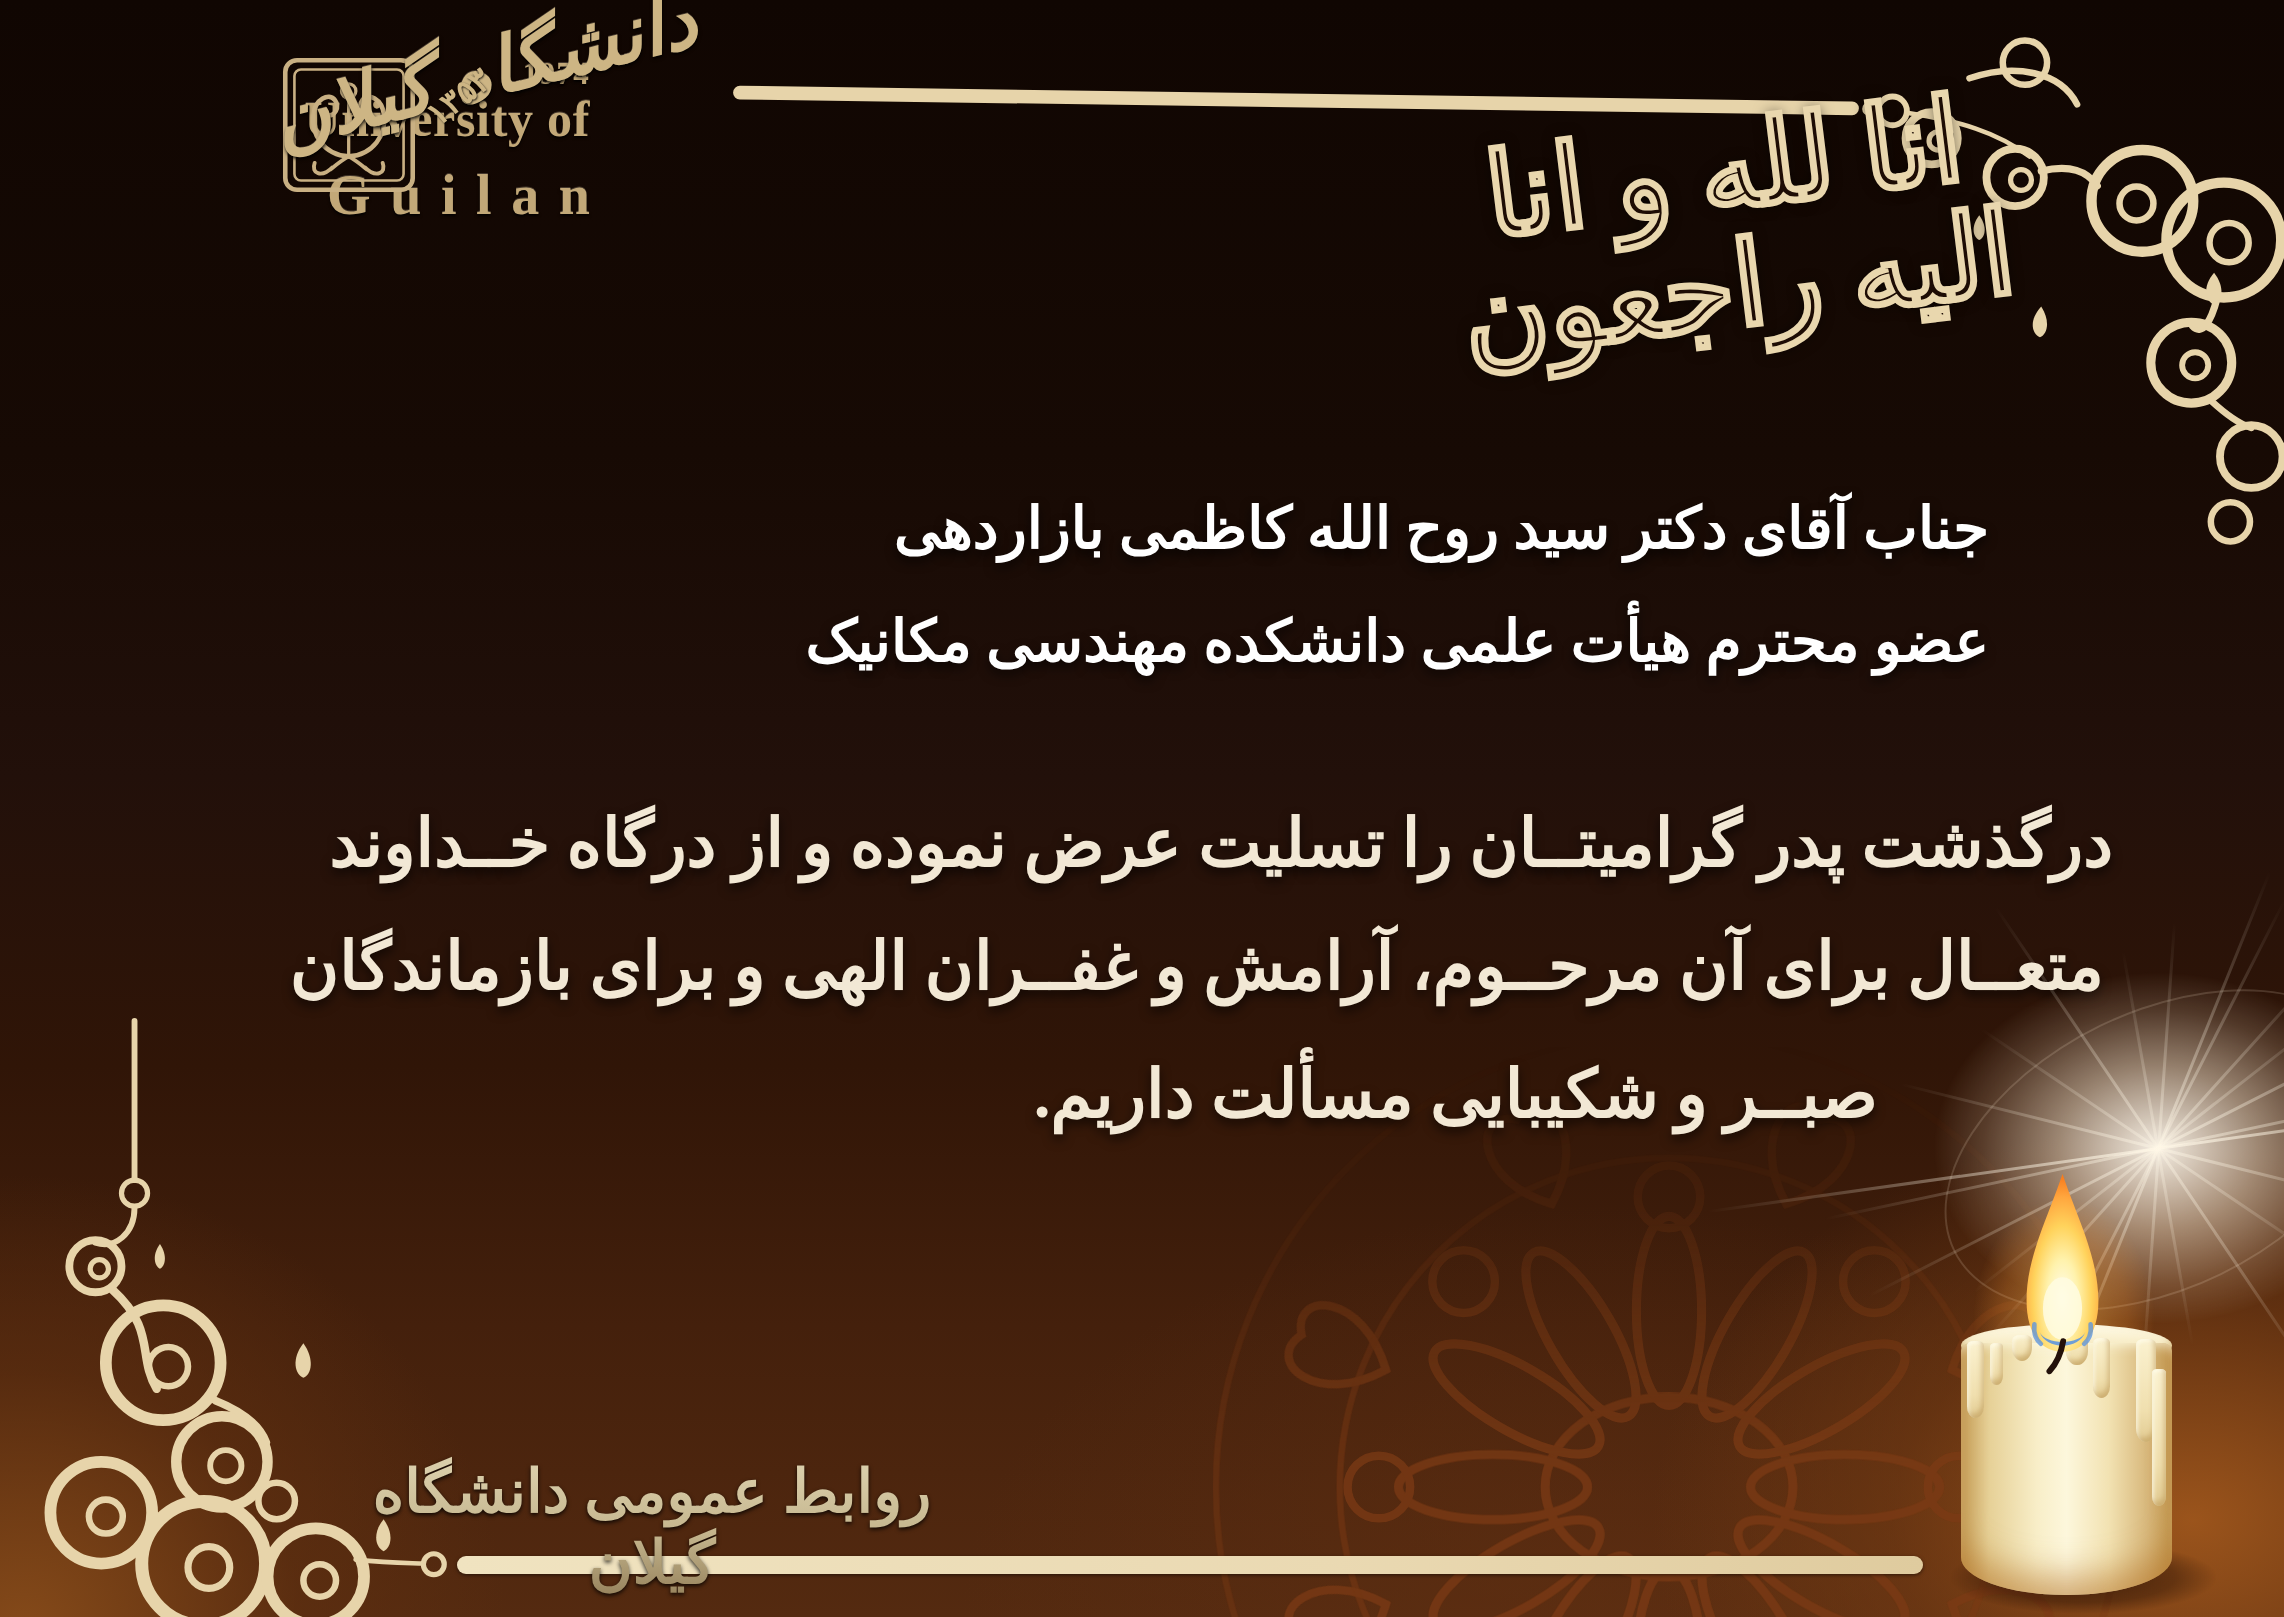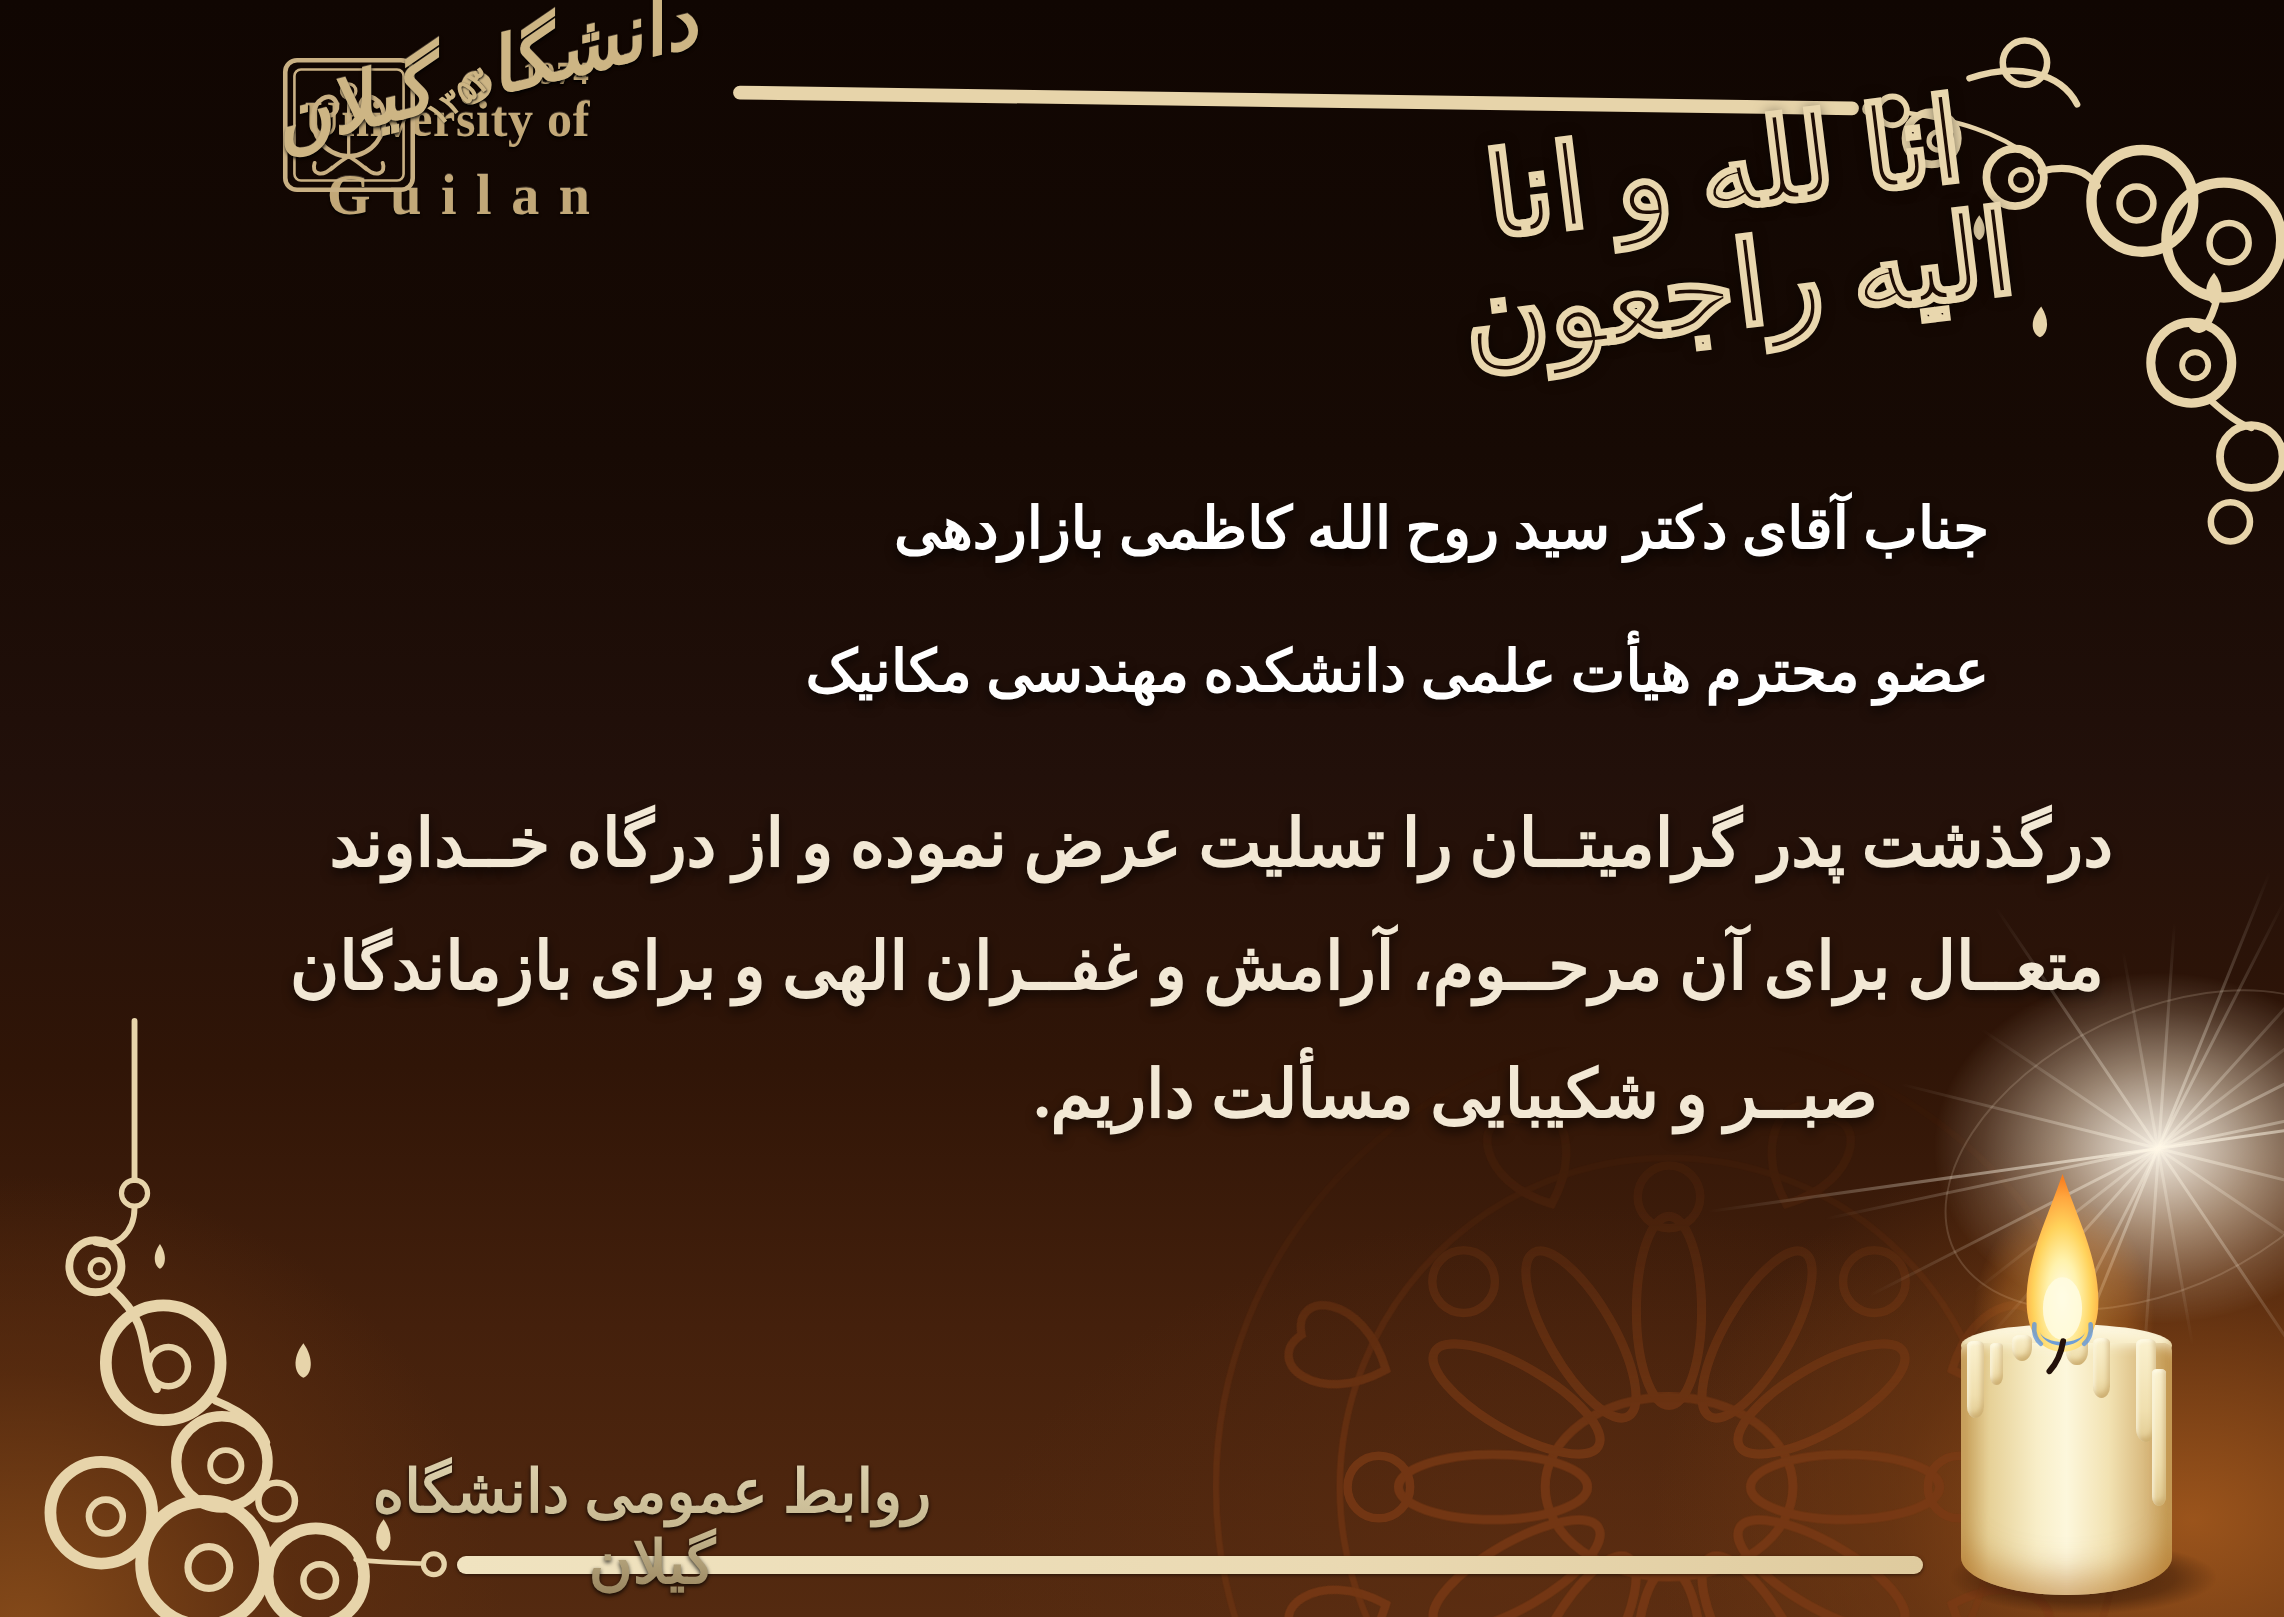--- a/index.html
+++ b/index.html
@@ -32,21 +32,21 @@
   
   .verse{left:1402px;top:110px;width:659px;direction:rtl;text-align:center;
     transform:rotate(-7deg);font-size:116px;line-height:1.02;font-weight:bold;
     color:#1d0c04;-webkit-text-stroke:3.3px #e9d7ae;text-shadow:0 0 14.3px rgba(0,0,0,.55);}
 
   
   .line{white-space:nowrap;direction:rtl;font-weight:bold;}
   .rec{font-size:58px;color:#ffffff;text-shadow:0 4.6px 10.4px rgba(0,0,0,.6);}
   .msg{font-size:67px;color:#f2e8d5;text-shadow:0 4.6px 10.4px rgba(0,0,0,.6);}
   .l1{right:295px;top:494px;}
-  .l2{right:295px;top:637px;}
+  .l2{right:295px;top:607px;}
   .l3{right:171px;top:804px;}
   .l4{right:180px;top:927px;}
   .l5{right:406px;top:1055px;}
 
   
   .footer-sign{left:352px;top:1456px;width:600px;text-align:center;direction:rtl;
     font-size:60px;font-weight:bold;
     background:linear-gradient(180deg,#d9cda9 10%,#c4b58d 55%,#96825c 100%);
     -webkit-background-clip:text;background-clip:text;color:transparent;
     filter:drop-shadow(0 2px 2px rgba(0,0,0,.8));}

